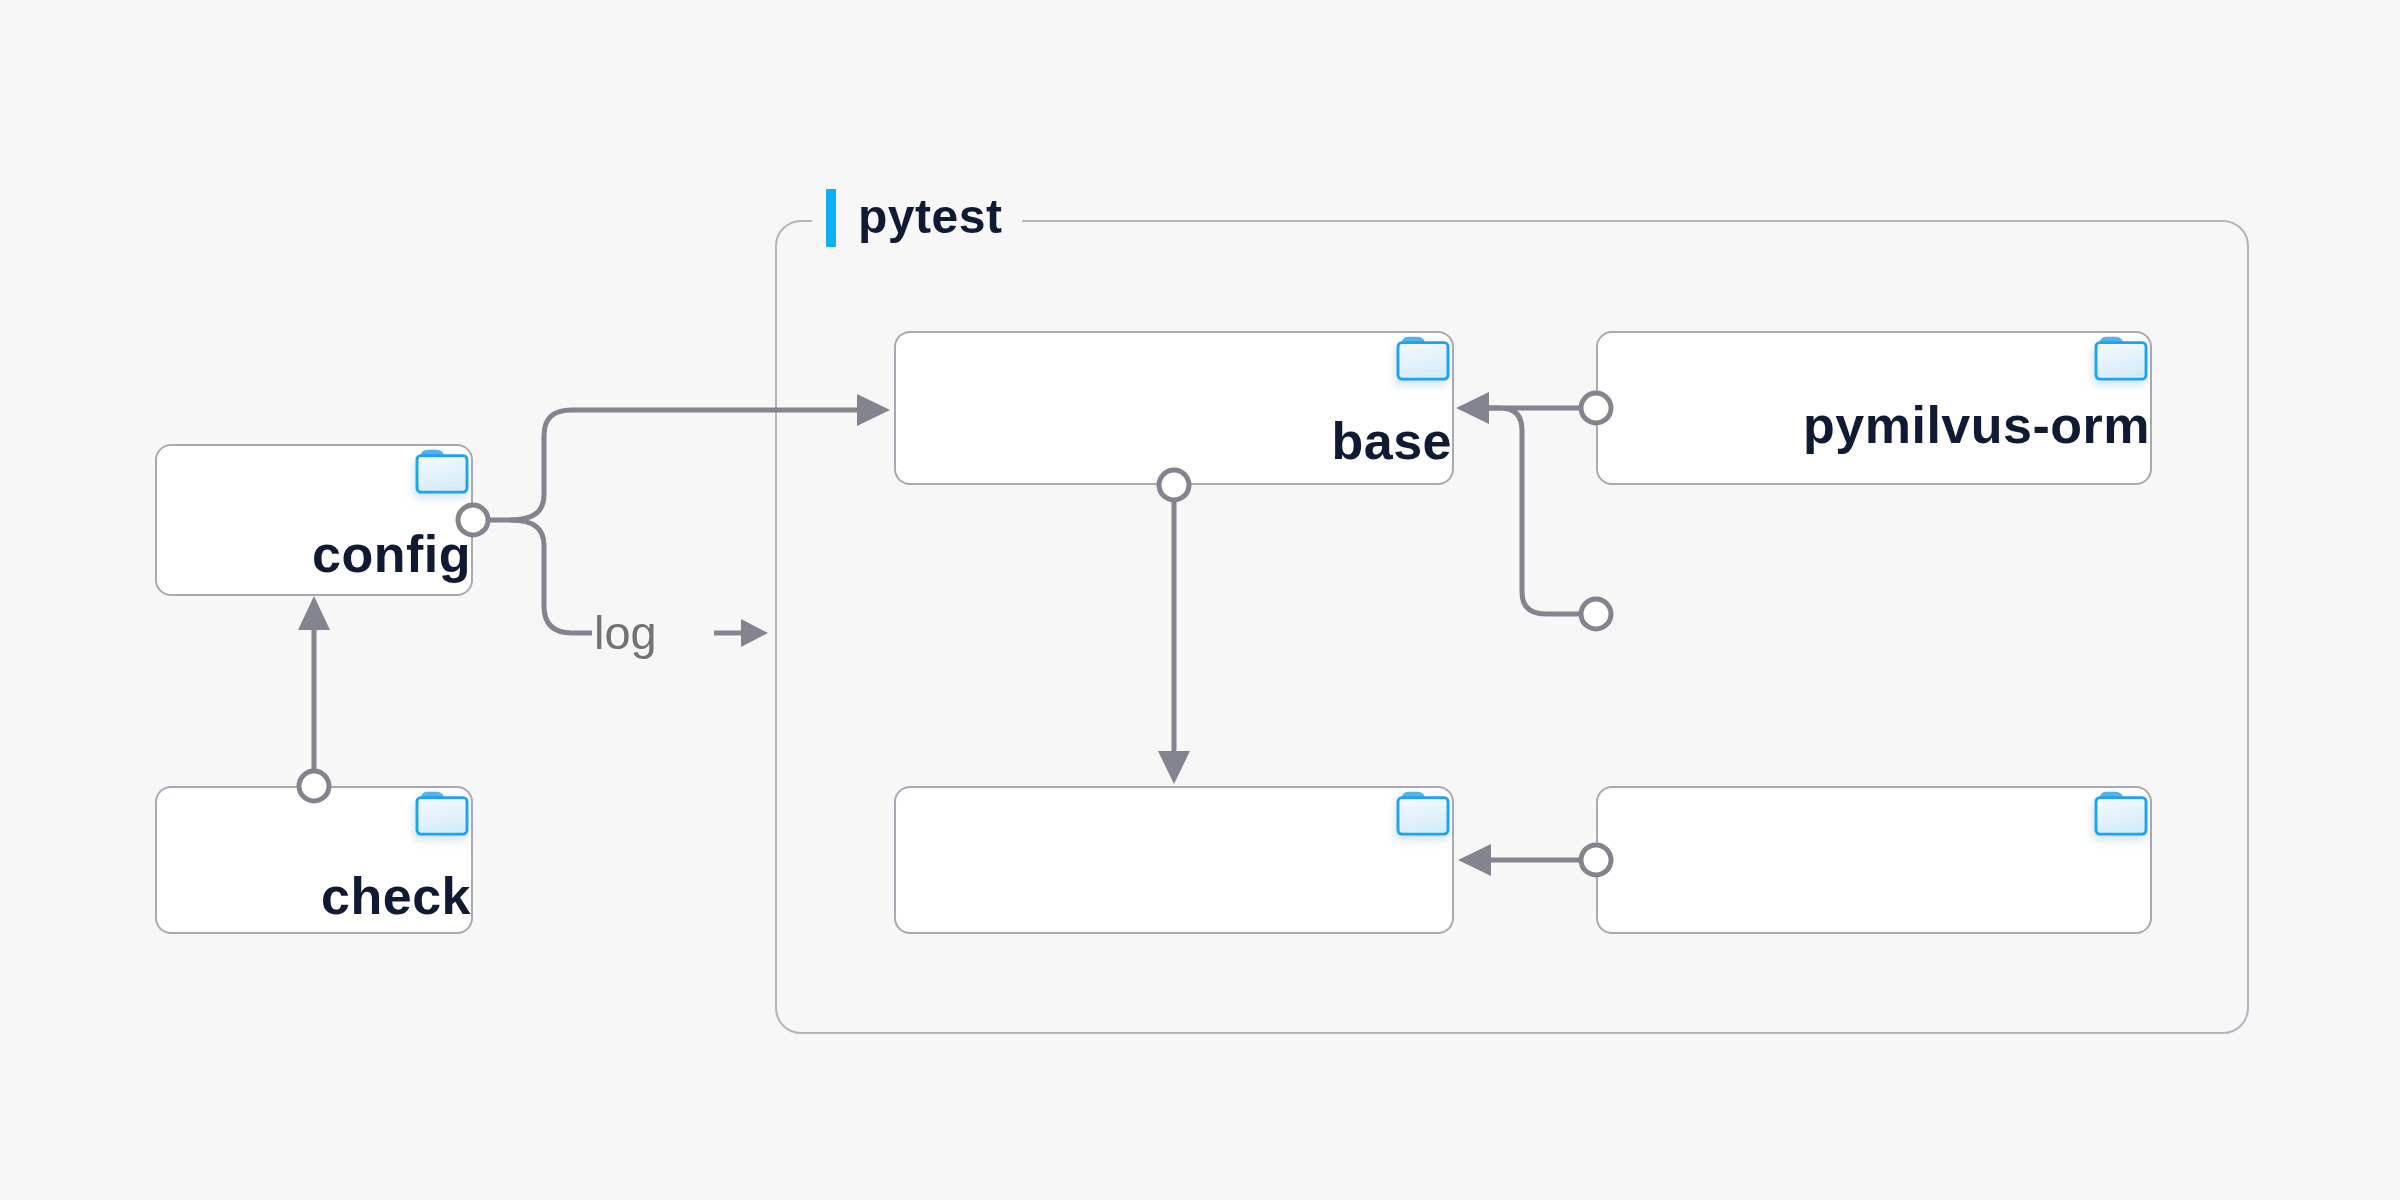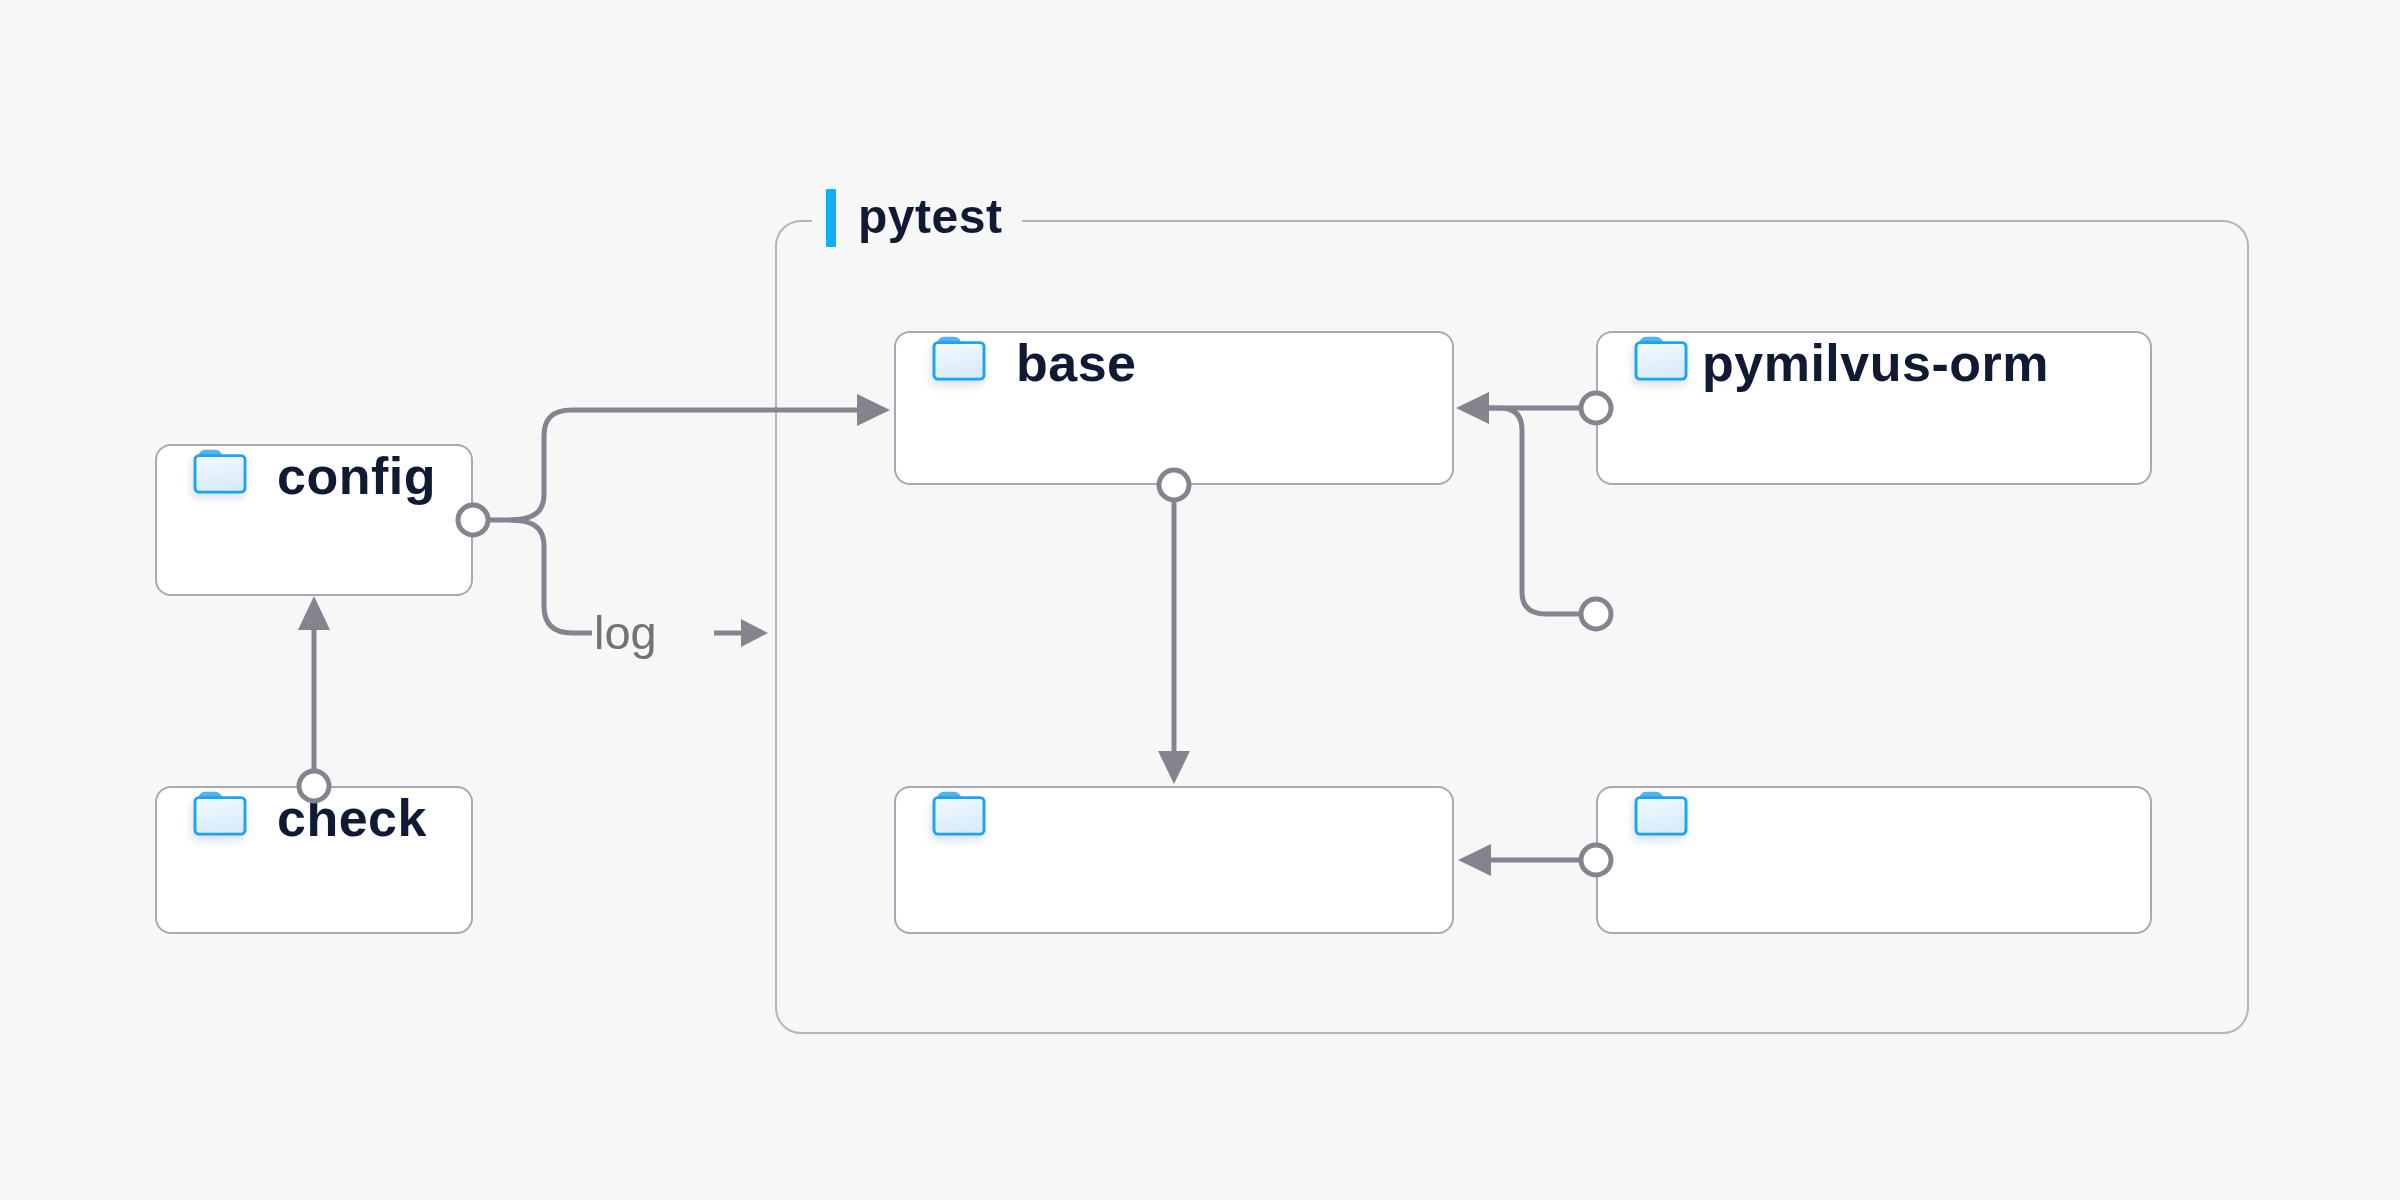--- a/index.html
+++ b/index.html
@@ -47,25 +47,26 @@
     color: #101b33;
   }
 
   
   .node {
     position: absolute;
     background: #ffffff;
     border: 2px solid #a9a9b4;
     border-radius: 16px;
     display: flex;
-    align-items: flex-start;
+    align-items: flex-end;
     padding-left: 34px;
     gap: 28px;
     box-sizing: border-box;
     z-index: 2;
+    flex-direction: column;
   }
   .node .node-label {
     font-size: 52px;
     font-weight: 700;
     letter-spacing: 0.5px;
     color: #101b33;
     white-space: nowrap;
   }
   .folder {
     width: 58px; height: 50px;

